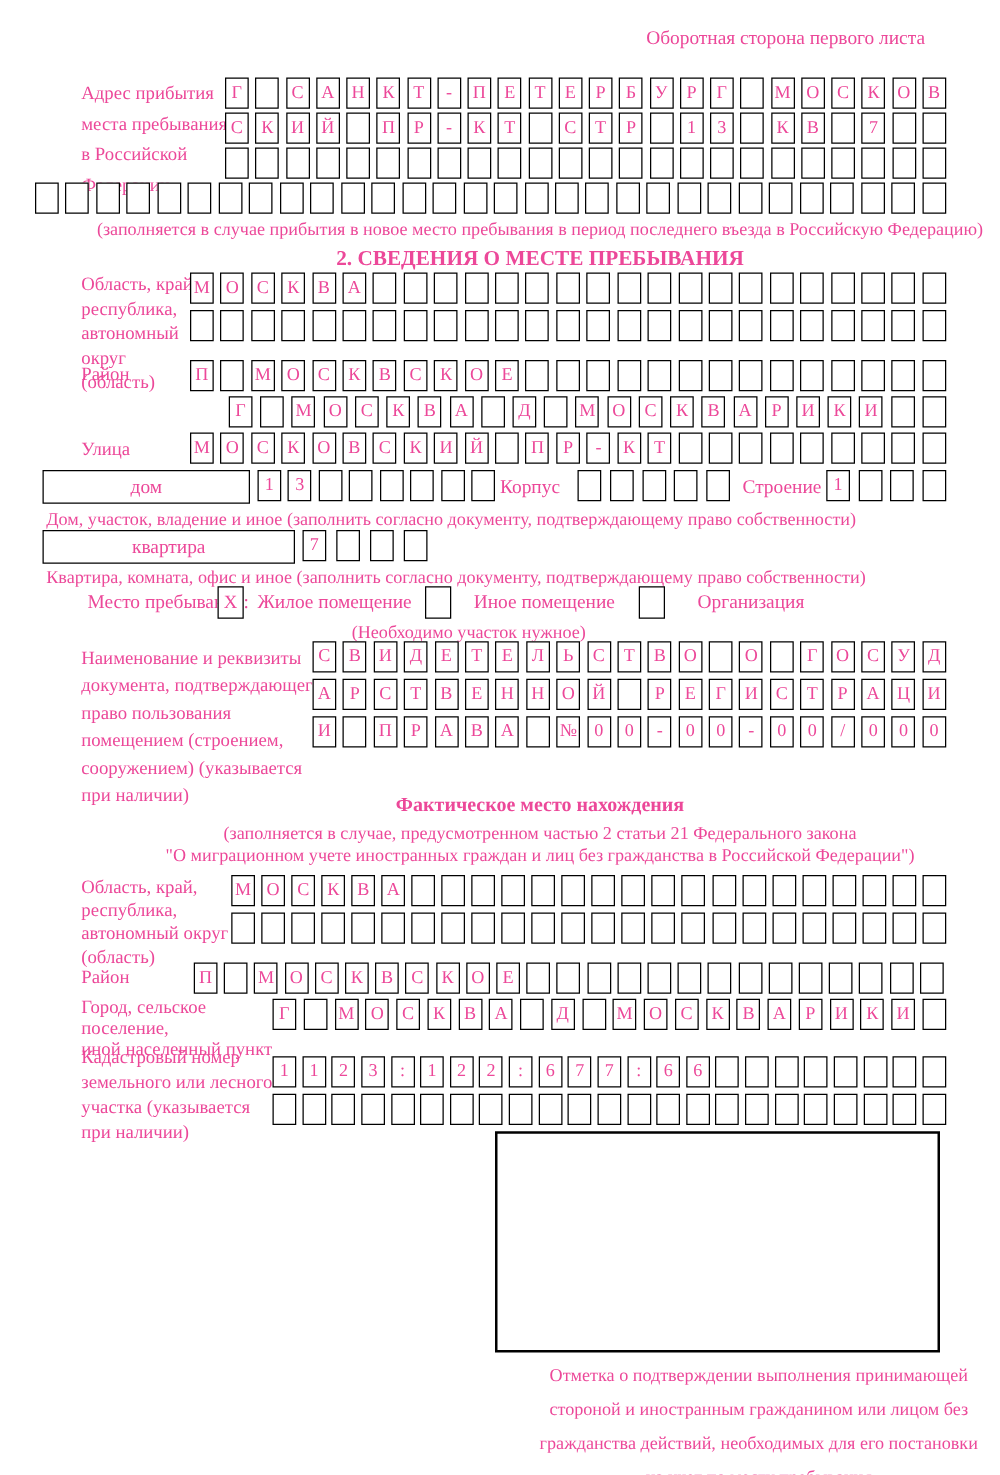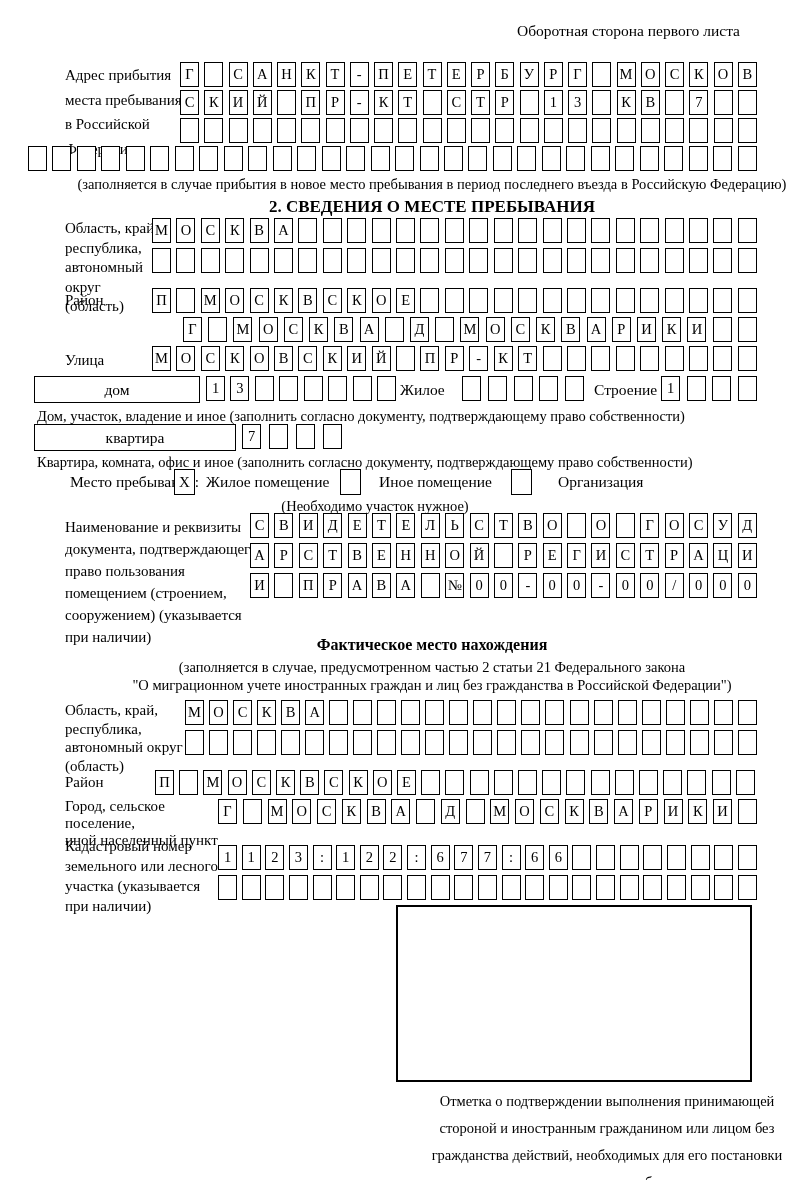--- a/index.html
+++ b/index.html
@@ -1,21 +1,21 @@
 <!DOCTYPE html>
 <html><head>
 <meta charset="utf-8">
 <style>
   html,body{margin:0;padding:0;background:#e8e8e8;}
   .sheet{
     position:relative;
     width:800px;height:1180px;
     background:#ffffff;
     font-family:"Liberation Serif", serif;
-    color:#000000;
+    color:#ec4899;
     overflow:hidden;
     margin:0 auto;
   }
   .abs{position:absolute;}
   .label{font-size:15px;line-height:19.5px;white-space:pre-line;}
   .note{font-size:14.5px;line-height:17px;}
   .titleb{font-weight:bold;font-size:17px;}
   .cellrow{display:flex;justify-content:space-between;}
   .cell{
     flex:none;width:19px;height:25px;
@@ -305,21 +305,21 @@
   <div class="abs cellrow" style="left:206px;top:376px;width:190px;">
       <span class="cell">1</span>
       <span class="cell">3</span>
       <span class="cell"></span>
       <span class="cell"></span>
       <span class="cell"></span>
       <span class="cell"></span>
       <span class="cell"></span>
       <span class="cell"></span>
     </div>
-  <div class="abs inlinelbl" style="left:400px;top:379px;">Жилое</div>
+  <div class="abs inlinelbl" style="left:400px;top:379px;">Корпус</div>
   <div class="abs cellrow" style="left:462px;top:376px;width:122px;">
       <span class="cell"></span>
       <span class="cell"></span>
       <span class="cell"></span>
       <span class="cell"></span>
       <span class="cell"></span>
     </div>
   <div class="abs inlinelbl" style="left:594px;top:379px;">Строение</div>
   <div class="abs cellrow" style="left:661px;top:376px;width:96px;">
       <span class="cell">1</span>

